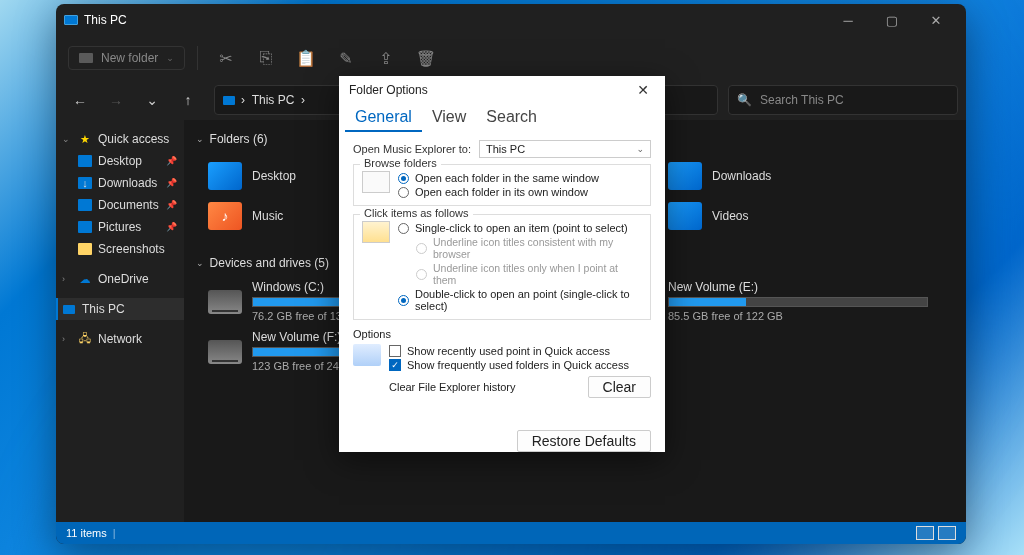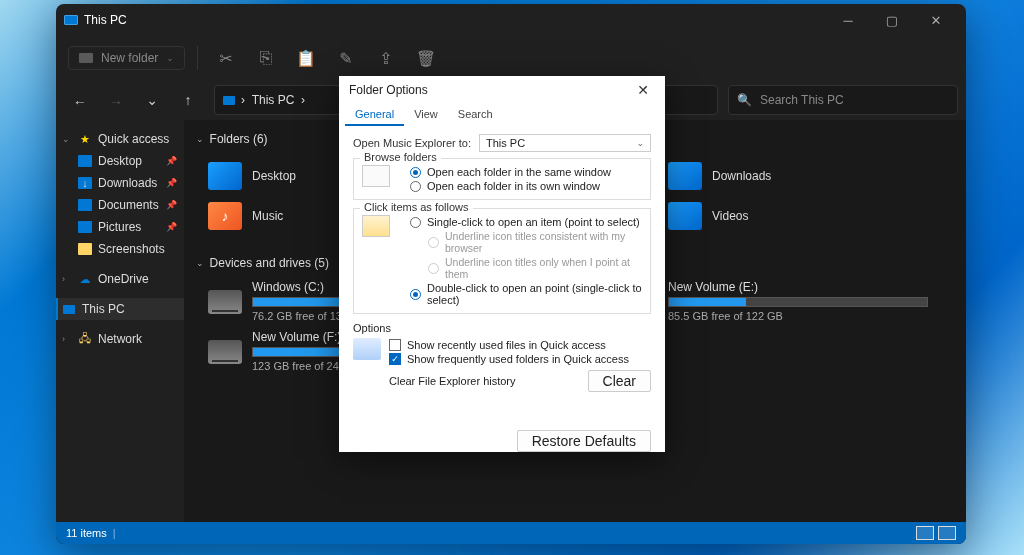--- a/index.html
+++ b/index.html
@@ -62,29 +62,29 @@
 
 .statusbar { height: 22px; background: #0066b8; display: flex; align-items: center; padding: 0 10px; color: #fff; font-size: 11px; }
 .statusbar .spacer { flex: 1; }
 .viewbtn { width: 18px; height: 14px; border: 1px solid #ddd; margin-left: 4px; background: rgba(255,255,255,0.15); }
 
 
 .dialog { position: absolute; top: 76px; left: 339px; width: 326px; height: 376px; background: #fff; box-shadow: 0 8px 30px rgba(0,0,0,0.5); display: flex; flex-direction: column; font-size: 11px; color: #222; }
 .dlg-title { height: 28px; display: flex; align-items: center; padding: 0 10px; font-size: 12px; }
 .dlg-title .close { margin-left: auto; font-size: 14px; color: #333; padding: 2px 6px; }
 .dlg-tabs { display: flex; padding: 0 6px; }
-.dlg-tab { padding: 4px 10px; font-size: 11px; color: #444; }
+.dlg-tab { padding: 4px 10px; font-size: 16px; color: #444; }
 .dlg-tab.active { color: #0067c0; border-bottom: 2px solid #0067c0; }
 .dlg-body { flex: 1; padding: 8px 14px; overflow: hidden; }
 .dlg-row { display: flex; align-items: center; gap: 8px; margin-bottom: 6px; }
 .dlg-row .lbl { font-size: 11px; color: #333; }
 .dlg-select { flex: 1; height: 18px; border: 1px solid #ccc; padding: 0 6px; font-size: 11px; display: flex; align-items: center; justify-content: space-between; }
 .fieldset { border: 1px solid #ddd; padding: 6px 8px; margin-bottom: 8px; position: relative; }
 .fieldset .legend { position: absolute; top: -8px; left: 6px; background: #fff; padding: 0 4px; font-size: 11px; color: #333; }
-.fieldset-row { display: flex; gap: 20px; align-items: flex-start; }
+.fieldset-row { display: flex; gap: 8px; align-items: flex-start; }
 .fieldset-icon { width: 28px; height: 22px; border: 1px solid #ccc; background: #fafafa; flex-shrink: 0; }
 .fieldset-icon.folder { background: linear-gradient(#fff3d0, #ffe090); }
 .radios { flex: 1; }
 .radio-line { display: flex; align-items: center; gap: 6px; padding: 1px 0; font-size: 11px; }
 .radio-line.sub { padding-left: 18px; font-size: 10.5px; color: #999; }
 .radio { width: 11px; height: 11px; border: 1px solid #666; border-radius: 50%; display: flex; align-items: center; justify-content: center; flex-shrink: 0; }
 .radio.checked::after { content: ''; width: 5px; height: 5px; background: #0067c0; border-radius: 50%; }
 .radio.checked { border-color: #0067c0; }
 .radio.disabled { border-color: #ccc; }
 .checkbox { width: 12px; height: 12px; border: 1px solid #666; display: flex; align-items: center; justify-content: center; flex-shrink: 0; font-size: 9px; color: #fff; }
@@ -337,21 +337,21 @@
         </div>
       </div>
     </div>
 
     <div style="font-size:11px;margin-bottom:4px">Options</div>
     <div class="priv-sec">
       <div class="priv-icon"></div>
       <div class="priv-lines">
         <div class="radio-line">
             <div class="checkbox"></div>
-            <span>Show recently used files in Quick access</span>
+            <span>Show recently used point in Quick access</span>
           </div>
         <div class="radio-line">
             <div class="checkbox checked">✓</div>
             <span>Show frequently used folders in Quick access</span>
           </div>
       </div>
     </div>
     <div class="clearrow">
       <span>Clear File Explorer history</span>
       <div class="dlg-btn">Clear</div>

